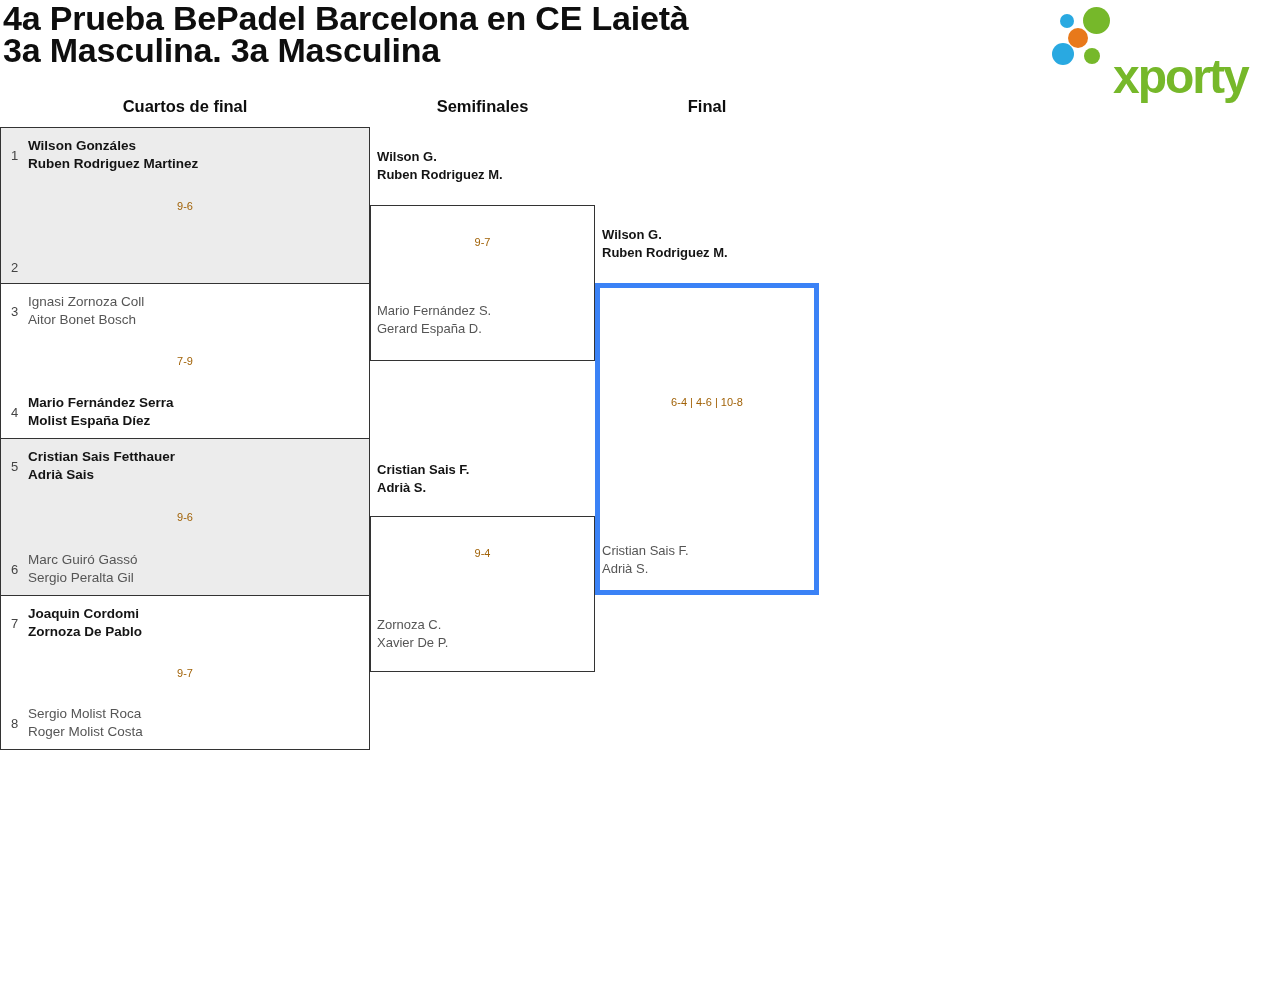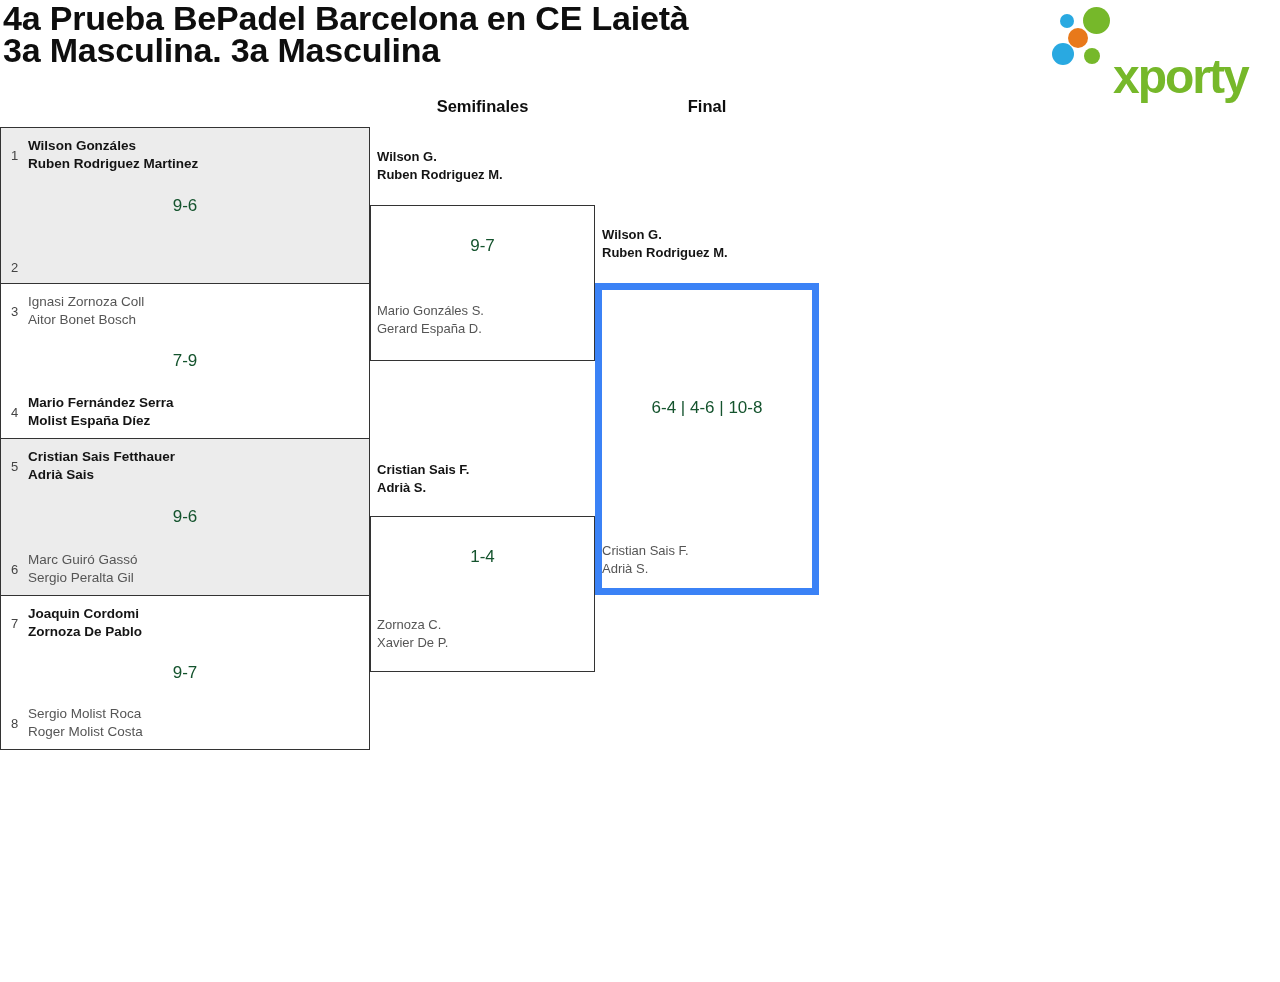--- a/index.html
+++ b/index.html
@@ -32,31 +32,31 @@
   .qf2 { top:438px; height:158px; background:#ececec; }
   .qf3 { top:595px; height:155px; background:#fff; }
 
   .team-row { position:absolute; left:7px; display:flex; align-items:center; gap:7px; }
   .team-row.top { top:9px; }
   .team-row.bottom { bottom:8px; }
   .seed { width:13px; font-size:13px; color:#444; text-align:center; flex:none; }
   .team { font-size:13.5px; line-height:18px; }
   .team.winner { font-weight:700; color:#141414; }
   .team.loser  { font-weight:400; color:#555; }
-  .score { position:absolute; left:0; width:100%; text-align:center; font-size:17px; color:#14532d; }
+  .score { position:absolute; left:0; width:100%; text-align:center; font-size:11px; color:#a16207; }
   .qf .score { top:50%; transform:translateY(-50%); }
 
   
   .sf { position:absolute; left:370px; width:225px; height:156px; border:1px solid #333; box-sizing:border-box; background:transparent; }
   .sf0 { top:205px; }
   .sf1 { top:516px; }
   .sf .score { top:30px; }
 
   
-  .fbox { position:absolute; left:595px; top:283px; width:224px; height:312px; border:7px solid #3b82f6; box-sizing:border-box; }
+  .fbox { position:absolute; left:595px; top:283px; width:224px; height:312px; border:5px solid #3b82f6; box-sizing:border-box; }
   .fbox .score { top:108px; }
 
   
   .float-team { position:absolute; font-size:13px; line-height:18px; }
   .float-team.winner { font-weight:700; color:#141414; }
   .float-team.loser  { font-weight:400; color:#555; }
   .sf-col { left:377px; }
   .f-col  { left:602px; }
   .sf0-t1 { top:148px; }
   .sf0-t2 { top:302px; }
@@ -77,20 +77,21 @@
 
   <div class="logo">
     <span class="dot d-blue-small" style="background: rgb(41, 169, 225);"></span>
     <span class="dot d-green-large" style="background: rgb(118, 184, 42);"></span>
     <span class="dot d-orange" style="background: rgb(232, 121, 26);"></span>
     <span class="dot d-blue-large" style="background: rgb(41, 169, 225);"></span>
     <span class="dot d-green-small" style="background: rgb(118, 184, 42);"></span>
     <span class="logo-text" style="color: rgb(118, 184, 42);">xporty</span>
   </div>
 
+  <div class="col-header h-qf">Cuartos de final</div>
   <div class="col-header h-sf">Semifinales</div>
   <div class="col-header h-f">Final</div>
 
   <div class="qf qf0">
     <div class="team-row top">
       <span class="seed">1</span>
       <div class="team winner">
         <div>Wilson Gonzáles</div>
         <div>Ruben Rodriguez Martinez</div>
       </div>
@@ -152,33 +153,33 @@
         <div>Sergio Molist Roca</div>
         <div>Roger Molist Costa</div>
       </div>
     </div>
   </div>
 
   <div class="sf sf0">
     <div class="score">9-7</div>
   </div>
   <div class="sf sf1">
-    <div class="score">1-4</div>
+    <div class="score">9-4</div>
   </div>
 
   <div class="fbox">
     <div class="score">6-4 | 4-6 | 10-8</div>
   </div>
 
   <div class="float-team winner sf-col sf0-t1">
     <div>Wilson G.</div>
     <div>Ruben Rodriguez M.</div>
   </div>
   <div class="float-team loser sf-col sf0-t2">
-    <div>Mario Gonzáles S.</div>
+    <div>Mario Fernández S.</div>
     <div>Gerard España D.</div>
   </div>
 
   <div class="float-team winner sf-col sf1-t1">
     <div>Cristian Sais F.</div>
     <div>Adrià S.</div>
   </div>
   <div class="float-team loser sf-col sf1-t2">
     <div>Zornoza C.</div>
     <div>Xavier De P.</div>

